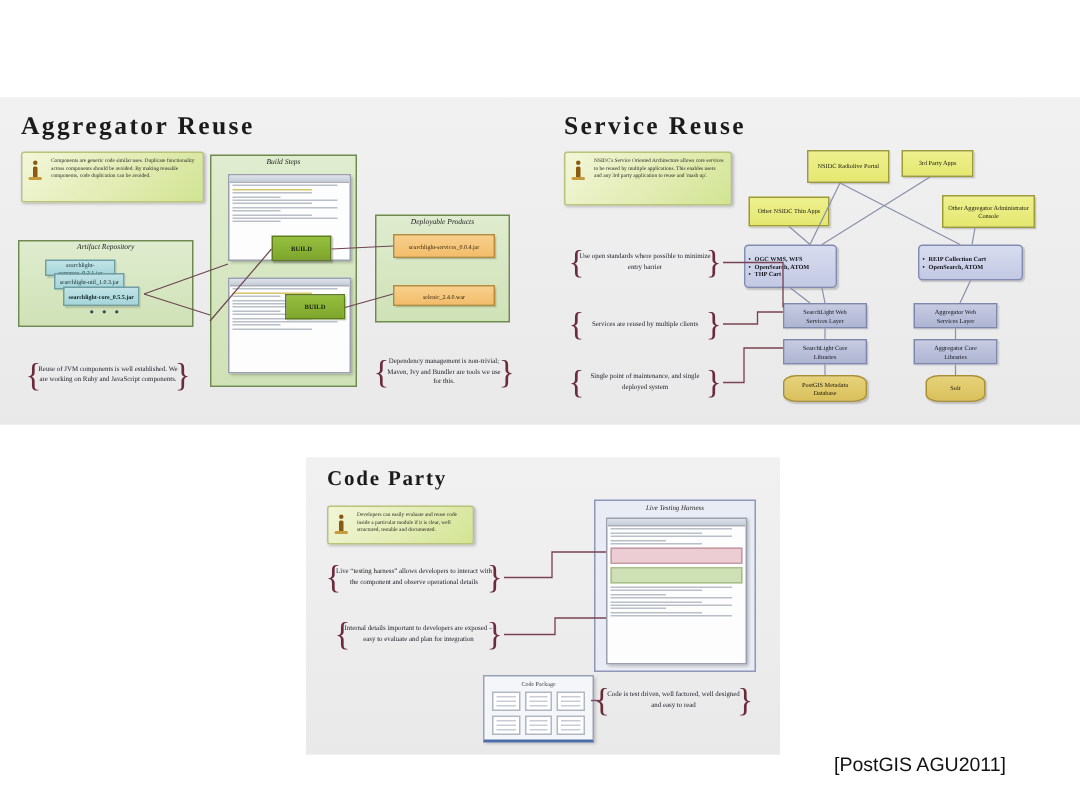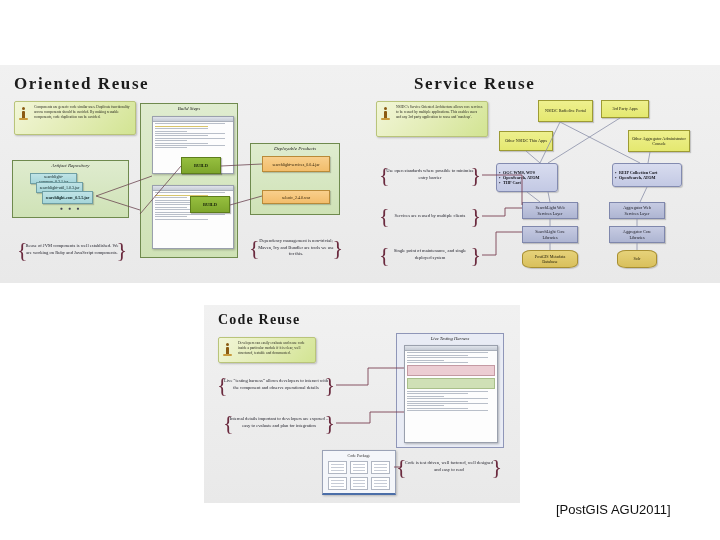--- a/index.html
+++ b/index.html
@@ -7,21 +7,21 @@
        font-family:"Liberation Serif",serif;color:#111;}
 
   .panel{position:absolute;background:#eeeeee;
          background-image:linear-gradient(180deg,#f1f1f1 0%,#e9e9e9 100%);}
   #panel-top{left:0;top:65px;width:720px;height:218px;}
   #panel-bottom{left:204px;top:305px;width:316px;height:198px;}
 
   .slide-title{position:absolute;font-family:"Liberation Serif",serif;
       font-weight:700;color:#1b1b1b;letter-spacing:1.6px;}
   #title-component{left:14px;top:74px;font-size:17px;}
-  #title-service{left:376px;top:74px;font-size:17px;margin-left:38px;}
+  #title-service{left:376px;top:74px;font-size:17px;}
   #title-code{left:218px;top:312px;font-size:14px;letter-spacing:1.2px;}
 
   
   .infobox{position:absolute;border:1px solid #b9c47a;border-radius:2px;
       background-image:linear-gradient(135deg,#f2f6d8 0%,#e2ecb4 55%,#d2e492 100%);
       box-shadow:1px 1px 2px rgba(0,0,0,.22);
       padding:3px 4px 3px 19px;box-sizing:border-box;}
   .infobox .txt{font-size:3.6px;line-height:1.42;color:#2a2a20;display:block;
       transform:scale(1);}
   .i-icon{position:absolute;left:3px;top:4px;width:11px;height:14px;}
@@ -104,21 +104,21 @@
       pointer-events:none;}
 
   #citation{position:absolute;left:556px;top:502px;font-size:13px;
       font-family:"Liberation Sans",sans-serif;color:#111;}
 </style>
 </head>
 <body>
 
 <div class="panel" id="panel-top"></div>
 
-<div class="slide-title" id="title-component">Oriented Reuse</div>
+<div class="slide-title" id="title-component">Aggregator Reuse</div>
 
 <div class="infobox" style="left:14px;top:101px;width:122px;height:34px;">
   <span class="i-icon">
     <span class="dot"></span>
       <span class="bar"></span>
       <span class="base"></span>
   </span>
   <span class="txt">Components are generic code similar uses.  Duplicate functionality across components should be avoided.  By making reusable components, code duplication can be avoided.</span>
 </div>
 
@@ -258,21 +258,21 @@
 <div class="box box-blue" style="left:609px;top:226px;width:56px;height:17px;">
   <span>Aggregator Core</span>
   <span>Libraries</span>
 </div>
 <div class="box box-cyl" style="left:617px;top:250px;width:40px;height:18px;">
   <span>Solr</span>
 </div>
 
 <div class="panel" id="panel-bottom"></div>
 
-<div class="slide-title" id="title-code">Code Reuse</div>
+<div class="slide-title" id="title-code">Code Party</div>
 
 <div class="infobox" style="left:218px;top:337px;width:98px;height:26px;">
   <span class="i-icon">
     <span class="dot"></span>
       <span class="bar"></span>
       <span class="base"></span>
   </span>
   <span class="txt">Developers can easily evaluate and reuse code inside a particular module if it is clear, well structured, testable and documented.</span>
 </div>
 

